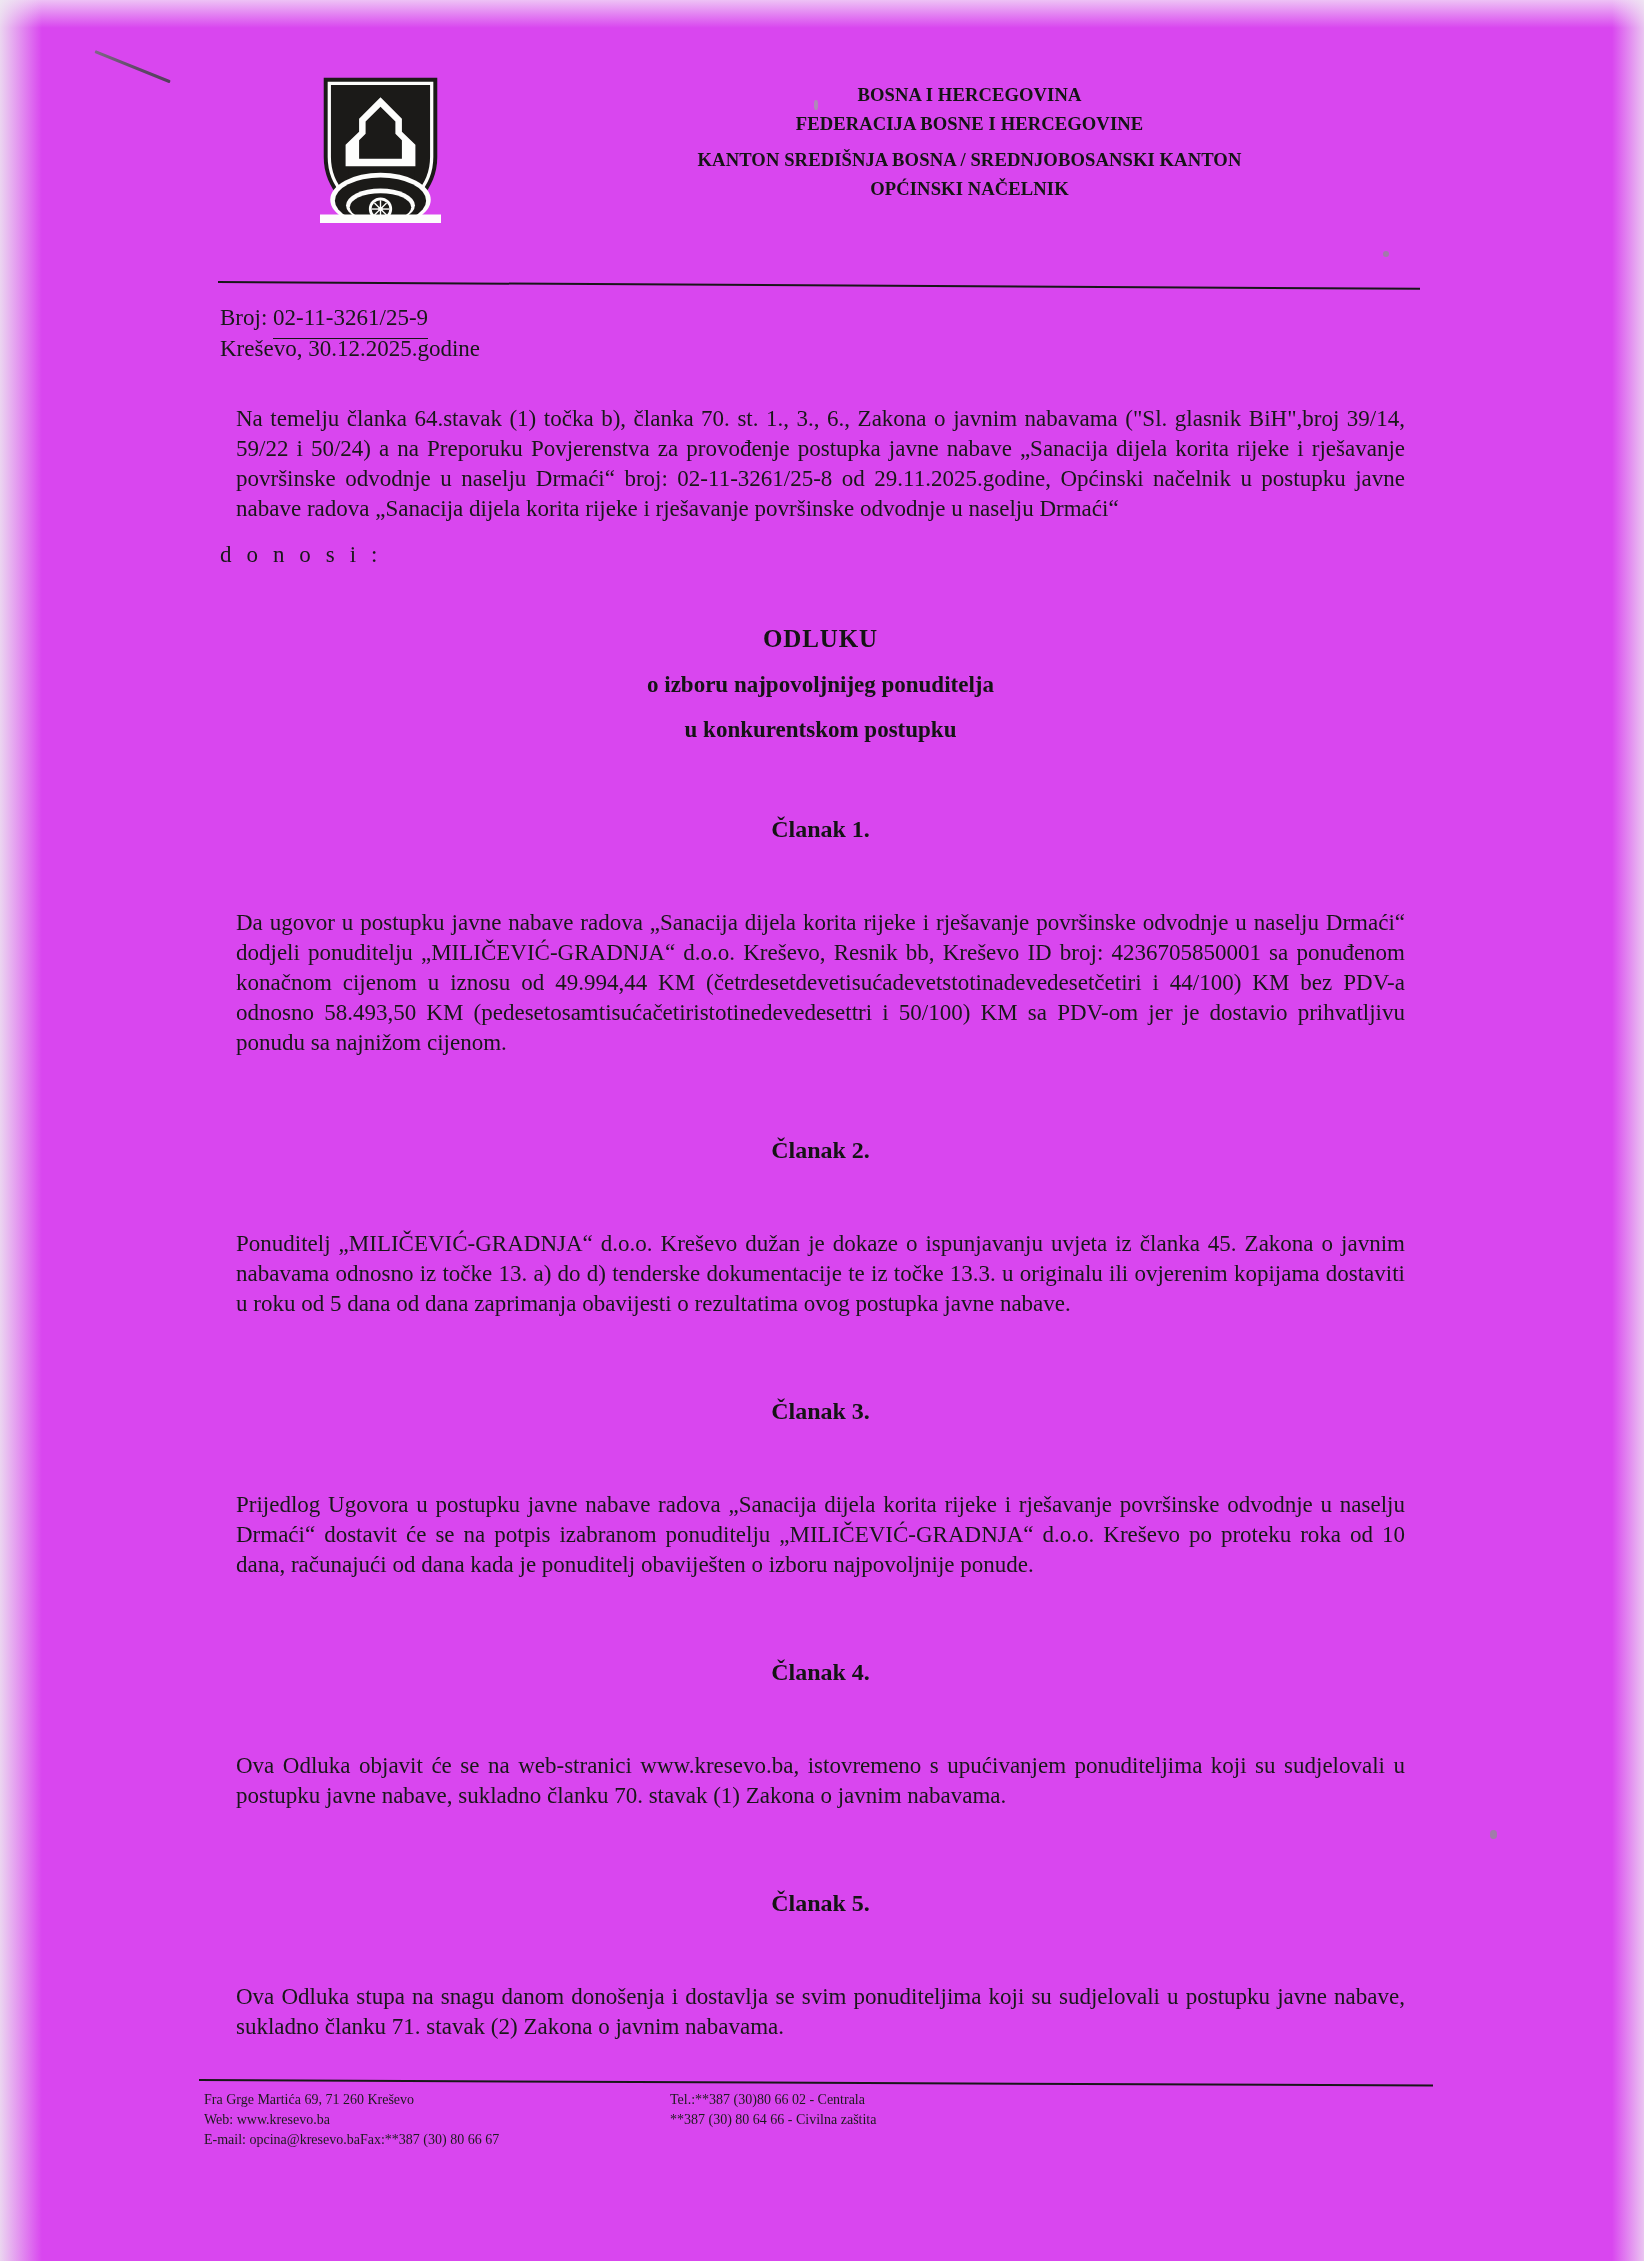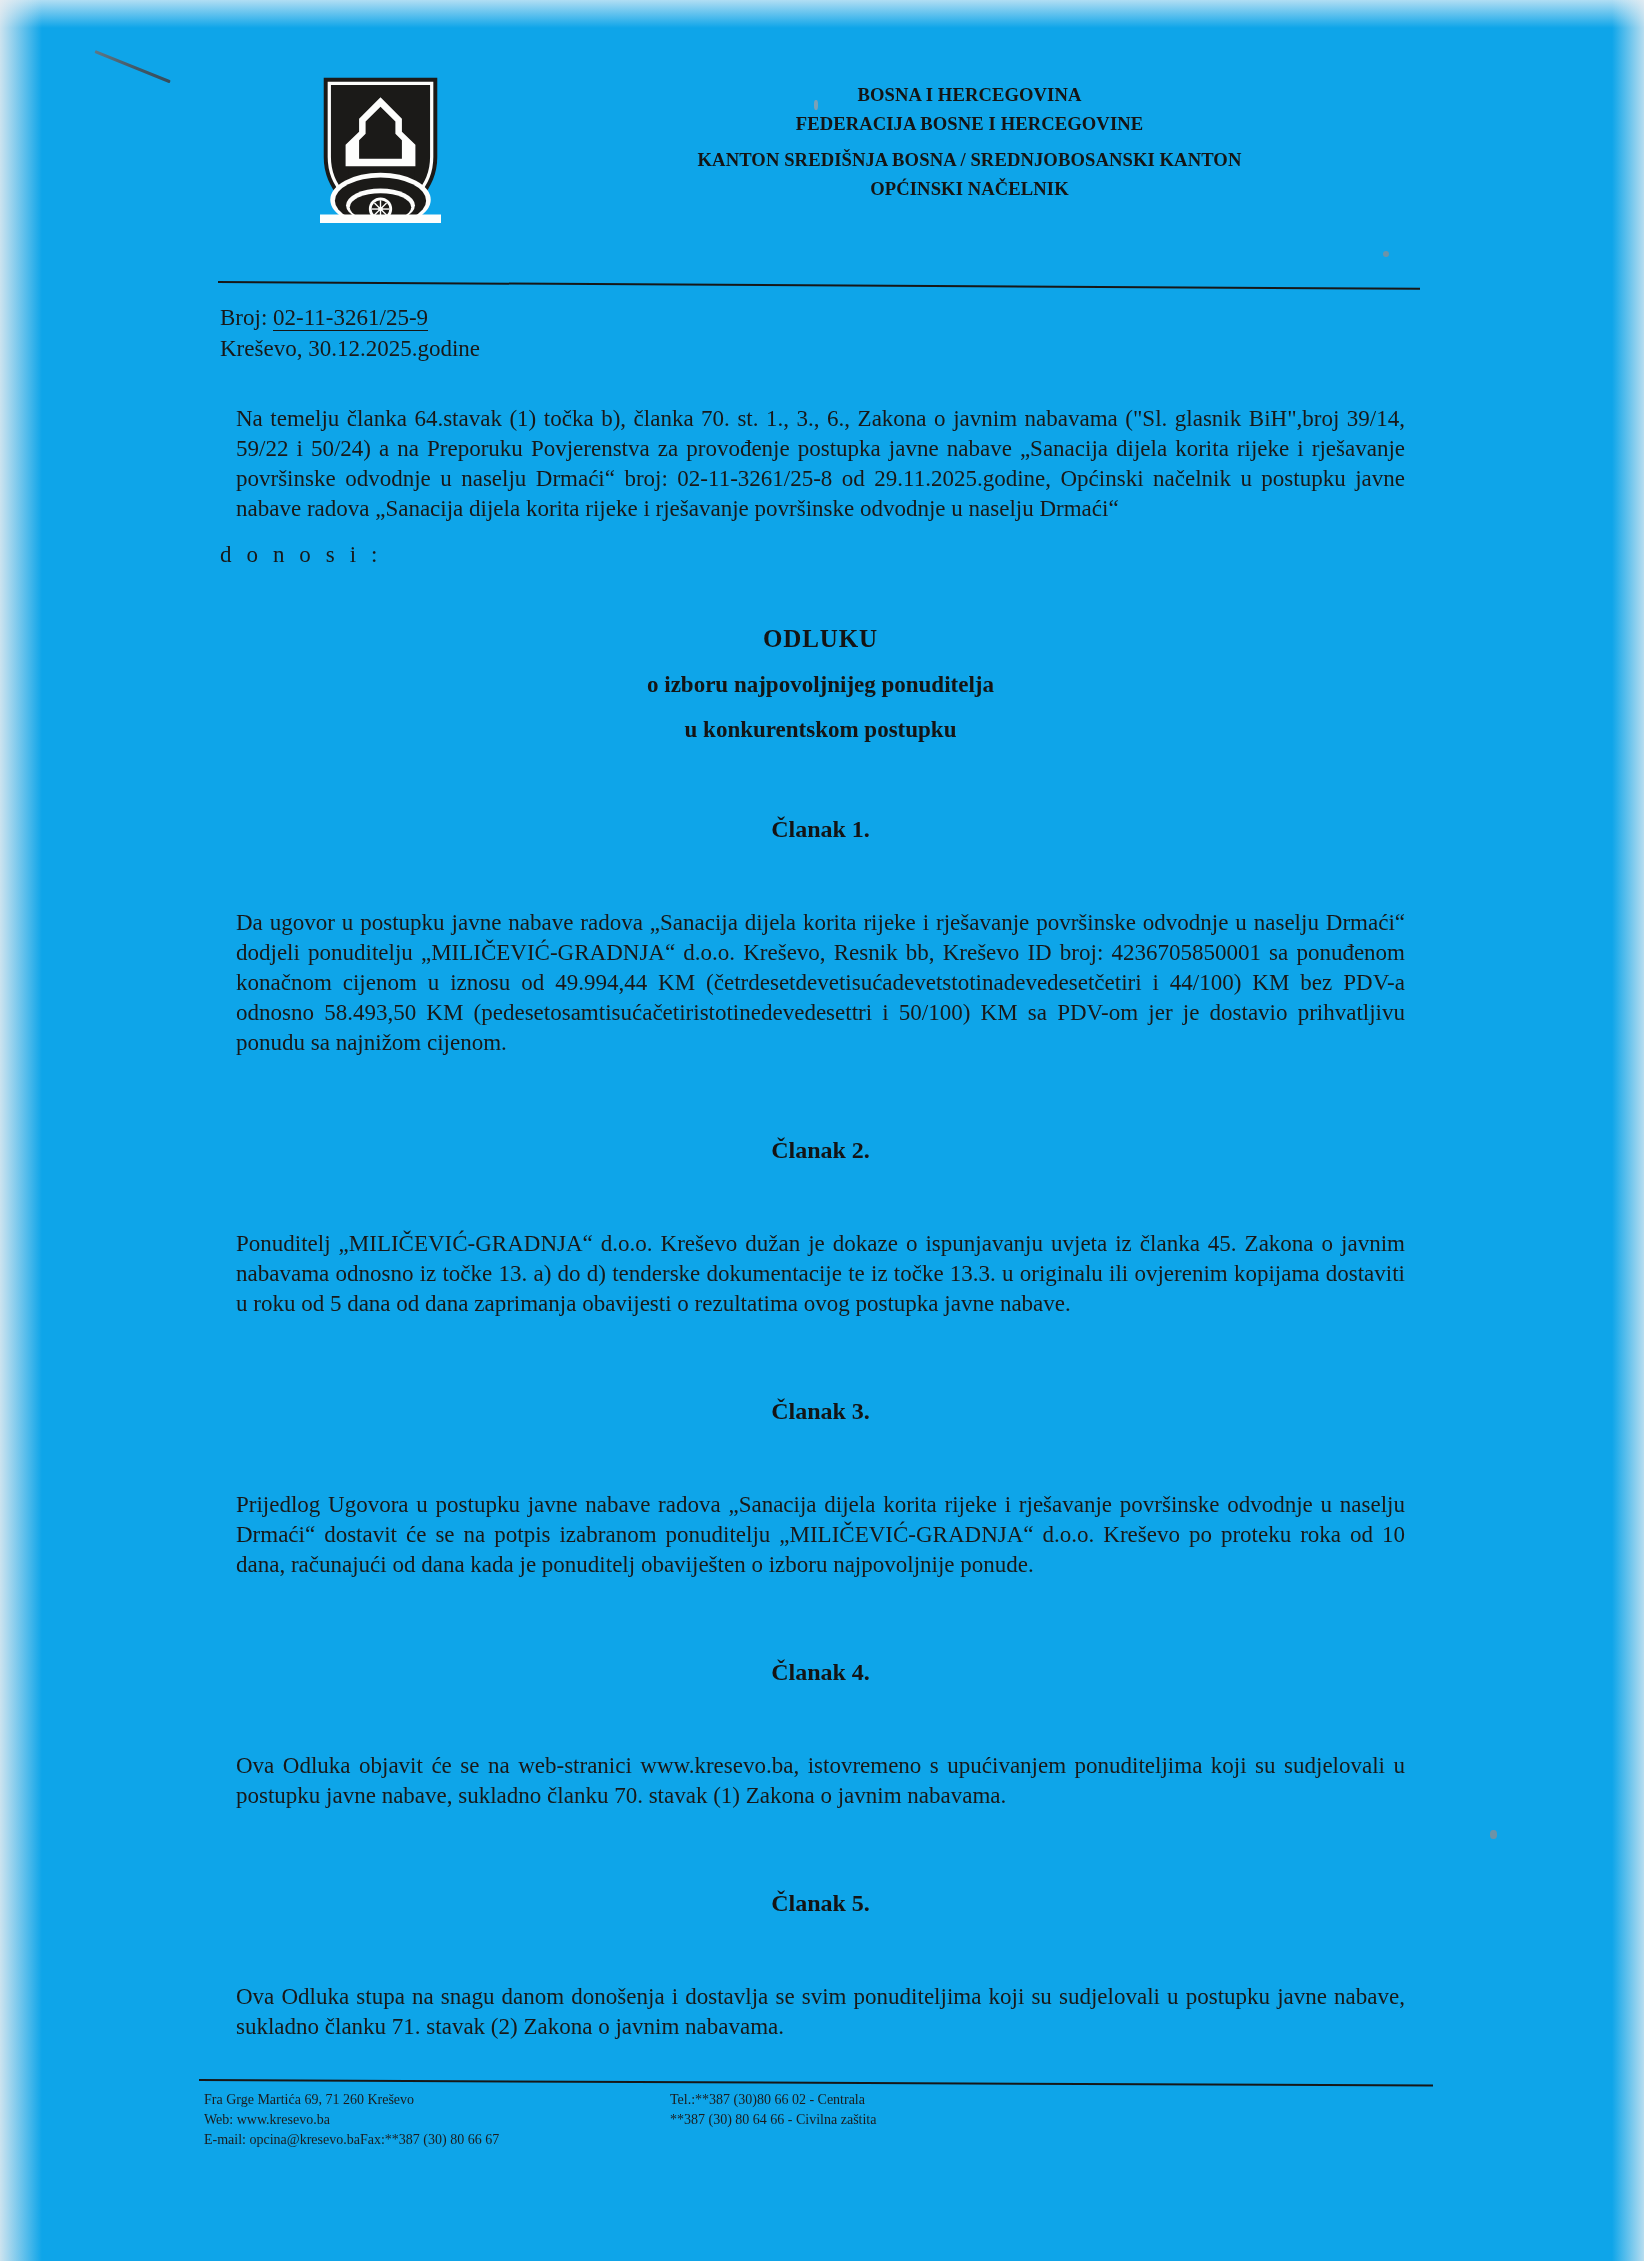--- a/index.html
+++ b/index.html
@@ -8,21 +8,21 @@
     background: #ffffff;
   }
   body {
     font-family: "Liberation Serif", "DejaVu Serif", serif;
     color: #1a1a1a;
   }
   .page {
     position: relative;
     width: 1644px;
     height: 2261px;
-    background: #0ea5e9;
+    background: #d946ef;
     overflow: hidden;
   }
 
   
   .paper-tone {
     position: absolute;
     inset: 0;
     background:
       linear-gradient(to right, rgba(238,238,240,0.85) 0px, rgba(255,255,255,0) 42px),
       linear-gradient(to left, rgba(240,240,242,0.75) 0px, rgba(255,255,255,0) 32px),
@@ -119,21 +119,21 @@
     line-height: 29px;
     color: #181818;
   }
   .meta-line {
     font-size: 23px;
     line-height: 31px;
     white-space: nowrap;
   }
   .meta-line .uline {
     border-bottom: 1.9px solid #171717;
-    padding-bottom: 0;
+    padding-bottom: 8px;
   }
   .gap-intro { height: 24px; }
 
   p.para {
     margin: 16px;
     text-align: justify;
     text-justify: inter-word;
     font-size: 23px;
     line-height: 30px;
     hyphens: none;

